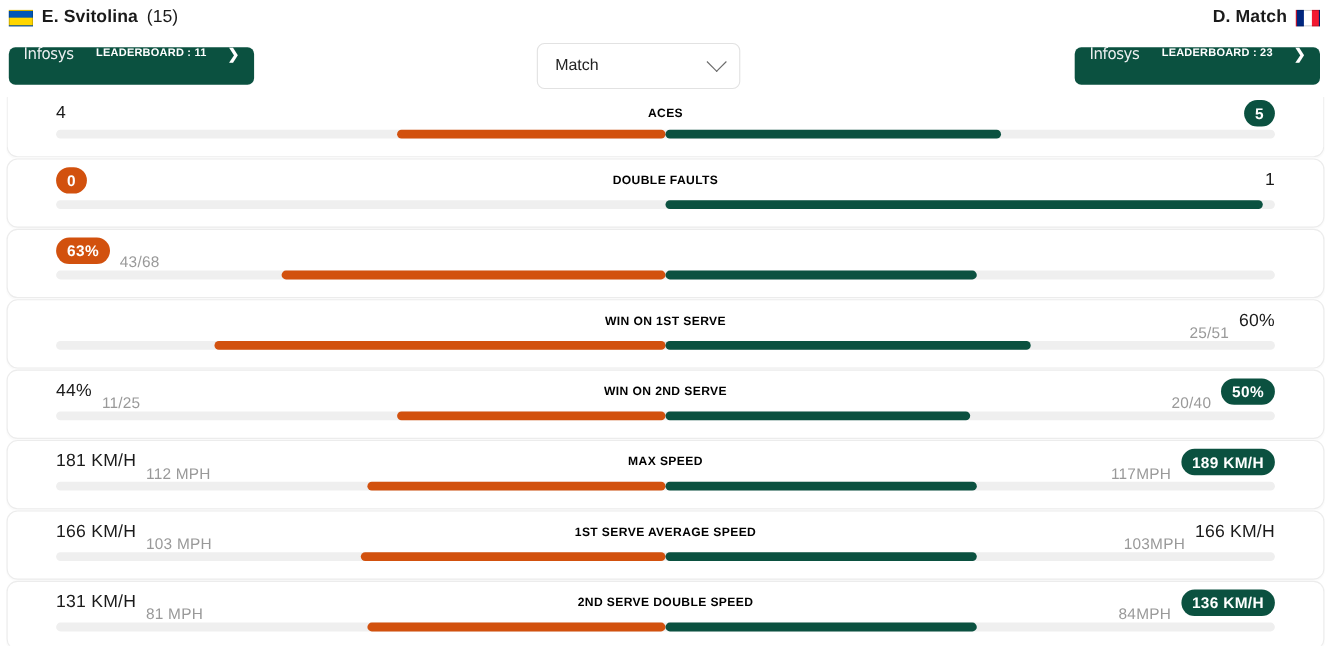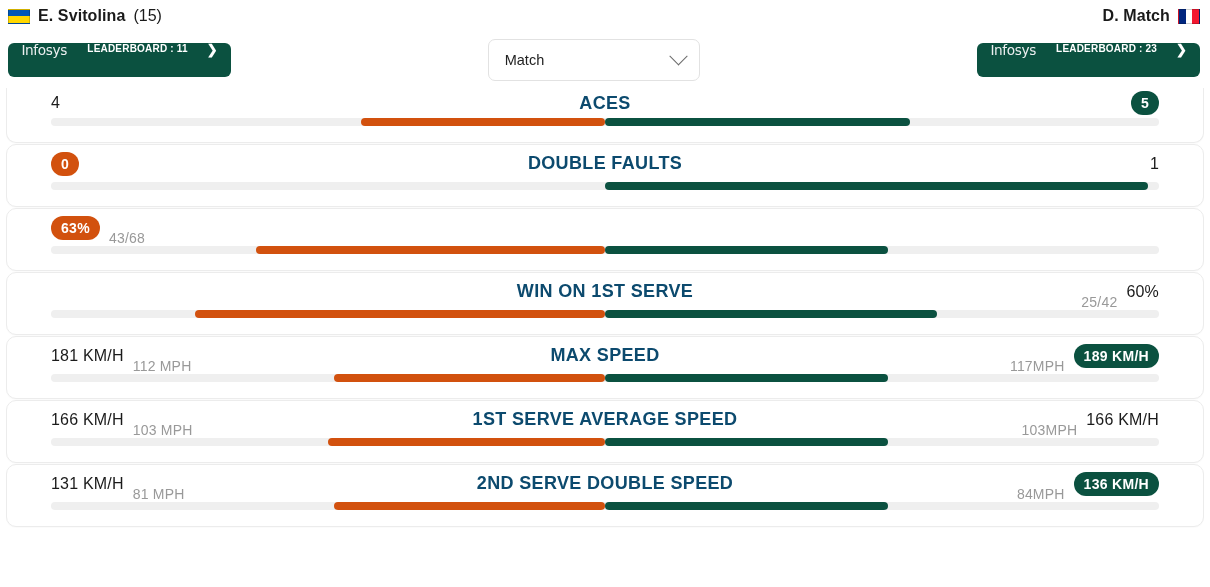--- a/index.html
+++ b/index.html
@@ -76,21 +76,21 @@
     font-size: 13px;
     font-weight: bold;
     line-height: 1;
   }
 
   .select-wrap {
     position: relative;
     width: 232px;
   }
   .select-box {
-    width: 212px;
+    width: 185px;
     height: 42px;
     border: 1px solid #e2e2e2;
     border-radius: 7px;
     background: #fff;
     display: flex;
     align-items: center;
     justify-content: space-between;
     padding: 0 14px 0 16px;
     cursor: pointer;
   }
@@ -135,24 +135,24 @@
     gap: 9px;
     flex: 1 1 0;
     min-width: 0;
   }
   .side.right { justify-content: flex-end; }
 
   .stat-label {
     position: absolute;
     left: 0; right: 0;
     text-align: center;
-    font-size: 18px;
+    font-size: 11px;
     font-weight: bold;
     letter-spacing: .35px;
-    color: #0c4a6e;
+    color: #000000;
     pointer-events: none;
   }
 
   .big {
     font-size: 16px;
     color: #1b1b1b;
     letter-spacing: .2px;
     white-space: nowrap;
   }
   .sub {
@@ -272,32 +272,49 @@
       </div>
       <div class="bar-wrap">
         <div class="bar-seg bar-left" style="width: 31.5%;"></div>
         <div class="bar-seg bar-right" style="width: 25.5%;"></div>
       </div>
     </div>
     <div class="card">
       <div class="card-top">
         <div class="stat-label">WIN ON 1ST SERVE</div>
         <div class="side right">
-          <span class="sub">25/42</span>
+          <span class="sub">25/51</span>
           <span class="big">60%</span>
         </div>
       </div>
       <div class="bar-wrap">
         <div class="bar-seg bar-left" style="width: 37%;"></div>
         <div class="bar-seg bar-right" style="width: 30%;"></div>
       </div>
     </div>
     <div class="card">
       <div class="card-top">
         <div class="side left">
+          <span class="big">44%</span>
+          <span class="sub">11/25</span>
+        </div>
+        <div class="stat-label">WIN ON 2ND SERVE</div>
+        <div class="side right">
+          <span class="sub">20/40</span>
+          <span class="badge green">50%</span>
+        </div>
+      </div>
+      <div class="bar-wrap">
+        <div class="bar-seg bar-left" style="width: 22%;"></div>
+        <div class="bar-seg bar-right" style="width: 25%;"></div>
+      </div>
+    </div>
+    <div class="card">
+      <div class="card-top">
+        <div class="side left">
           <span class="big">181 KM/H</span>
           <span class="sub">112 MPH</span>
         </div>
         <div class="stat-label">MAX SPEED</div>
         <div class="side right">
           <span class="sub">117MPH</span>
           <span class="badge green">189 KM/H</span>
         </div>
       </div>
       <div class="bar-wrap">

